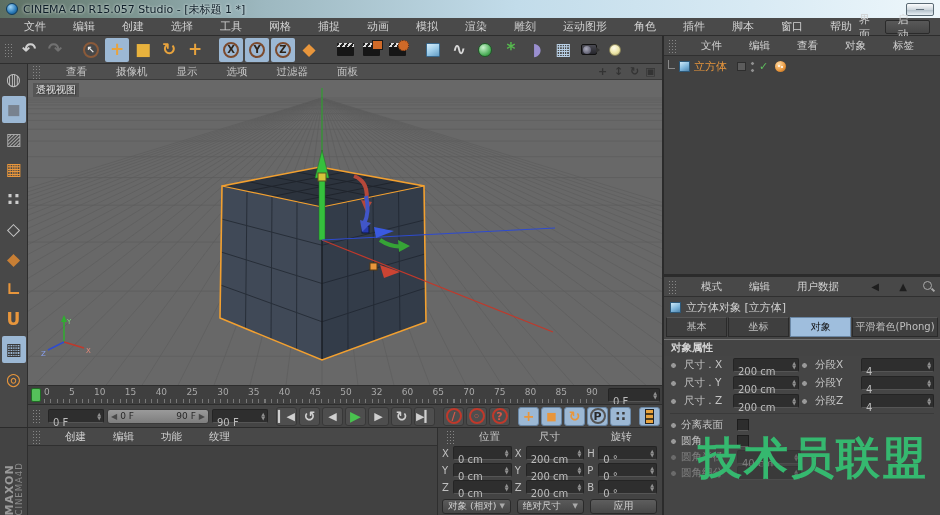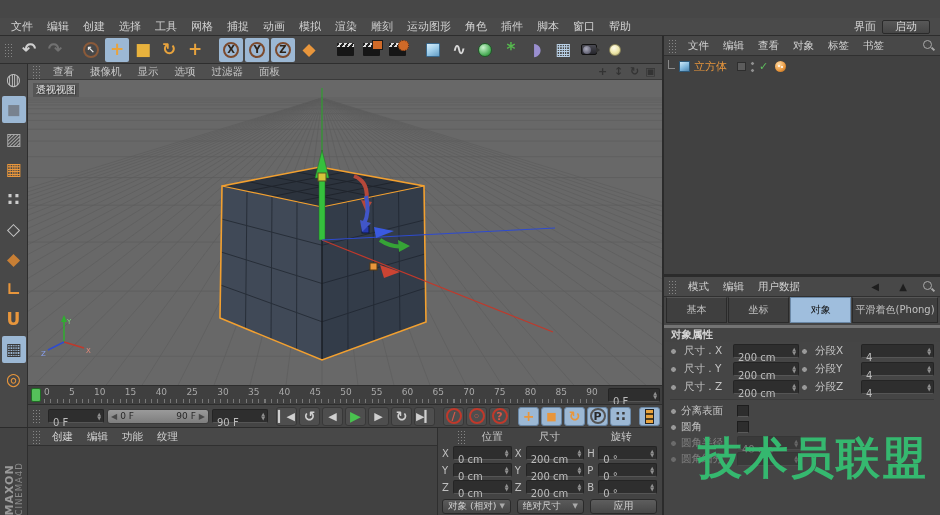--- a/index.html
+++ b/index.html
@@ -9,21 +9,21 @@
   
   .titlebar{position:absolute;left:0;top:0;width:940px;height:18px;display:flex;align-items:center;gap:5px;padding:0 6px;
     background:linear-gradient(90deg,#5d6f62 0%,#78908a 12%,#9db8c0 28%,#c2dcea 55%,#d8eaf4 80%,#eef7fb 100%);}
   .app-icon{width:12px;height:12px;border-radius:50%;background:radial-gradient(circle at 35% 30%,#9fd4f5,#2a7ab8 60%,#134a78);border:1px solid #0d3a5e;flex:0 0 auto;}
   .tb-title{font-size:11px;color:#0e1e28;text-shadow:0 0 3px rgba(255,255,255,.95);white-space:nowrap;}
   .min-btn{margin-left:auto;width:28px;height:13px;border:1px solid #5a6a74;border-radius:2px;display:flex;align-items:center;justify-content:center;
     background:linear-gradient(#fdfeff,#cfd8de 50%,#aebcc6 51%,#e8f0f5);font-size:9px;color:#234;line-height:0;}
 
   
   .menubar{position:absolute;left:0;top:18px;width:940px;height:18px;background:#4a4a4a;border-bottom:1px solid #2d2d2d;display:flex;align-items:center;padding:0 4px;}
-  .menu-item{padding:0 7px;color:#d2d2d2;cursor:default;white-space:nowrap;}
+  .menu-item{padding:0 7px;color:#d2d2d2;cursor:default;white-space:nowrap;margin-left:13px;}
   .menubar-right{margin-left:auto;display:flex;align-items:center;gap:6px;padding-right:6px;}
   .layout-select{background:linear-gradient(#585858,#464646);border:1px solid #2a2a2a;border-radius:2px;padding:0 12px;height:14px;display:flex;align-items:center;color:#d8d8d8;}
 
   
   .icon{width:24px;height:24px;display:flex;align-items:center;justify-content:center;border-radius:2px;flex:0 0 auto;position:relative;}
   .icon.active{background:#9cb8d4;}
   .icon.disabled{opacity:.35;}
   .glyph{font-size:13px;line-height:1;color:#cfcfcf;}
   .glyph.big{font-size:17px;font-weight:bold;}
   .glyph.ring{width:16px;height:16px;border:2px solid #8a5a3a;border-radius:50%;display:flex;align-items:center;justify-content:center;font-size:10px;font-weight:bold;}
@@ -75,24 +75,24 @@
   .obj-name{color:#e8963c;}
   .layersq{width:9px;height:9px;background:#5c5c5c;border:1px solid #2e2e2e;margin-left:6px;}
   .visdots{display:inline-flex;flex-direction:column;gap:2px;}
   .visdots i{width:5px;height:5px;border-radius:50%;background:#8f8f8f;border:1px solid #3c3c3c;}
   .obj-check{color:#5fbf5f;font-size:11px;font-weight:bold;}
   .phong-tag{width:11px;height:11px;border-radius:50%;background:radial-gradient(circle at 35% 30%,#ffd9a0,#e8963c 60%,#a05a14);position:relative;display:inline-block;margin-left:3px;}
   .phong-tag::after{content:"";position:absolute;left:3px;top:4px;width:2px;height:2px;border-radius:50%;background:#fff;box-shadow:3px 1px 0 #fff;}
   .splitter{height:3px;background:#2b2b2b;}
   .am-title{height:20px;display:flex;align-items:center;gap:5px;padding:0 6px;color:#d0d0d0;}
   .am-tabs{display:flex;gap:1px;padding:0 2px 2px 2px;}
-  .am-tab{flex:1;height:26px;display:flex;align-items:center;justify-content:center;font-size:10px;background:#3f3f3f;border:1px solid #2a2a2a;border-top-color:#565656;color:#c0c0c0;white-space:nowrap;padding:0 2px;}
+  .am-tab{flex:1;height:20px;display:flex;align-items:center;justify-content:center;font-size:10px;background:#3f3f3f;border:1px solid #2a2a2a;border-top-color:#565656;color:#c0c0c0;white-space:nowrap;padding:0 2px;}
   .am-tab.active{background:#9fbedd;color:#101010;border-color:#6a87a5;}
   .am-tab.wide{flex:1.45;}
-  .am-section{height:17px;display:flex;align-items:center;padding:0 7px;font-weight:bold;color:#d6d6d6;background:#444444;border-top:3px solid #737373;font-size:10.5px;}
+  .am-section{height:17px;display:flex;align-items:center;padding:0 7px;font-weight:bold;color:#d6d6d6;background:#444444;border-top:1px solid #737373;font-size:10.5px;}
   .aprop{display:grid;grid-template-columns:12px 47px 66px 12px 44px 1fr;align-items:center;gap:2px;height:18px;padding:0 6px;}
   .adot{width:7px;height:7px;border-radius:50%;background:#9a9a9a;border:1px solid #3a3a3a;}
   .alabel{font-size:10.5px;color:#c4c4c4;white-space:nowrap;overflow:hidden;}
   .asep{height:1px;background:#3a3a3a;margin:3px 6px;}
   .acheck{display:flex;align-items:center;gap:4px;height:16px;padding:0 6px;}
   .acheck .alabel{width:52px;}
   .checkbox{width:12px;height:12px;background:#2d2d2d;border:1px solid #1d1d1d;border-bottom-color:#5a5a5a;}
   .dim{opacity:.45;}
 
   
@@ -126,40 +126,45 @@
   .brand{width:28px;position:relative;border-right:1px solid #2e2e2e;}
   .brand-inner{position:absolute;left:-26px;top:38px;transform:rotate(-90deg);transform-origin:center;width:80px;text-align:left;}
   .brand-maxon{font-size:11px;font-weight:bold;color:#9a9a9a;letter-spacing:1px;display:block;line-height:10px;}
   .brand-c4d{font-size:8.5px;color:#8a8a8a;letter-spacing:1px;display:block;line-height:9px;}
   .material{width:410px;border-right:1px solid #2e2e2e;display:flex;flex-direction:column;}
   .mat-menu{height:18px;display:flex;align-items:center;font-size:10.5px;background:#484848;border-bottom:1px solid #303030;}
   .mat-area{flex:1;background:#414141;}
   .coords{width:223px;padding:1px 4px;display:flex;flex-direction:column;}
   .coord-head{display:grid;grid-template-columns:1fr 1fr 1fr;height:16px;align-items:center;}
   .coord-head .h{text-align:center;font-size:10.5px;color:#cccccc;}
-  .coord-head .withgrip{display:flex;align-items:center;gap:12px;justify-content:center;}
+  .coord-head .withgrip{display:flex;align-items:center;gap:20px;}
   .crow{display:grid;grid-template-columns:1fr 1fr 1fr;gap:3px;height:17px;align-items:center;}
   .ccell{display:flex;align-items:center;gap:3px;min-width:0;}
   .caxis{font-size:10px;color:#c0c0c0;width:8px;flex:0 0 auto;}
   .ccell .field{flex:1;}
   .coord-foot{display:grid;grid-template-columns:1fr 1fr 1fr;gap:6px;margin-top:3px;height:16px;align-items:center;}
   .select{display:flex;align-items:center;justify-content:space-between;padding:0 5px;background:linear-gradient(#5a5a5a,#464646);border:1px solid #2a2a2a;border-radius:3px;font-size:9.5px;height:15px;color:#d0d0d0;white-space:nowrap;}
   .sel-arrow{font-size:7px;color:#aaa;margin-left:3px;}
   .btn{height:15px;background:linear-gradient(#5e5e5e,#474747);border:1px solid #2a2a2a;border-radius:3px;display:flex;align-items:center;justify-content:center;font-size:10px;color:#d0d0d0;}
 
   
   .wm-text{position:absolute;left:698px;top:434px;font-size:44px;font-weight:900;color:#35b86f;letter-spacing:2px;line-height:1.1;z-index:10;white-space:nowrap;}
   .wm-box{position:absolute;left:694px;top:486px;width:196px;height:26px;background:#35b86f;border-radius:7px;display:flex;align-items:center;justify-content:center;
     font-size:19px;font-weight:bold;color:#fff;letter-spacing:2px;z-index:10;}
 </style>
 </head>
 <body>
 
 <div class="app">
 
+  <div class="titlebar">
+    <span class="app-icon"></span>
+    <span class="tb-title">CINEMA 4D R15.057 Studio - [未标题 1 *]</span>
+    <span class="min-btn">—</span>
+  </div>
 
   <div class="menubar">
     <span style="display:flex;align-items:center;">
         <span class="menu-item">文件</span>
         <span class="menu-item">编辑</span>
         <span class="menu-item">创建</span>
         <span class="menu-item">选择</span>
         <span class="menu-item">工具</span>
         <span class="menu-item">网格</span>
         <span class="menu-item">捕捉</span>
@@ -493,20 +498,24 @@
             <span class="glyph">◀</span>
           </div>
           <div class="icon">
             <span class="glyph">▲</span>
           </div>
         </span>
       <span class="pmenu-right" style="margin-left:2px;">
           <span class="mag"></span>
         </span>
     </div>
+    <div class="am-title">
+      <span class="mini-cube"></span>
+      <span>立方体对象 [立方体]</span>
+    </div>
     <div class="am-tabs" id="am-tabs">
         <div class="am-tab">基本</div>
         <div class="am-tab">坐标</div>
         <div class="am-tab active">对象</div>
         <div class="am-tab wide">平滑着色(Phong)</div>
       </div>
     <div class="am-section">对象属性</div>
     <div id="attr-props">
         <div class="aprop">
           <span class="adot"></span>
@@ -614,21 +623,21 @@
           <span class="tick">5</span>
           <span class="tick">10</span>
           <span class="tick">15</span>
           <span class="tick">40</span>
           <span class="tick">25</span>
           <span class="tick">30</span>
           <span class="tick">35</span>
           <span class="tick">40</span>
           <span class="tick">45</span>
           <span class="tick">50</span>
-          <span class="tick">55</span>
+          <span class="tick">32</span>
           <span class="tick">60</span>
           <span class="tick">65</span>
           <span class="tick">70</span>
           <span class="tick">75</span>
           <span class="tick">80</span>
           <span class="tick">85</span>
           <span class="tick">90</span>
         </span>
     </div>
     <div class="tl-field" id="tl-field">

